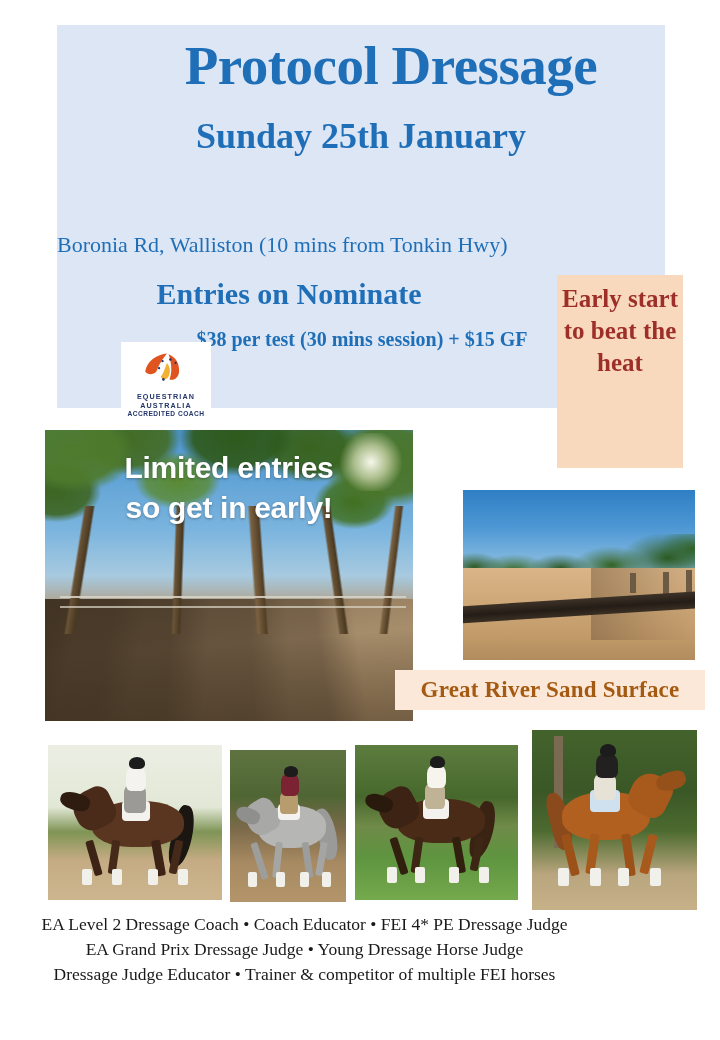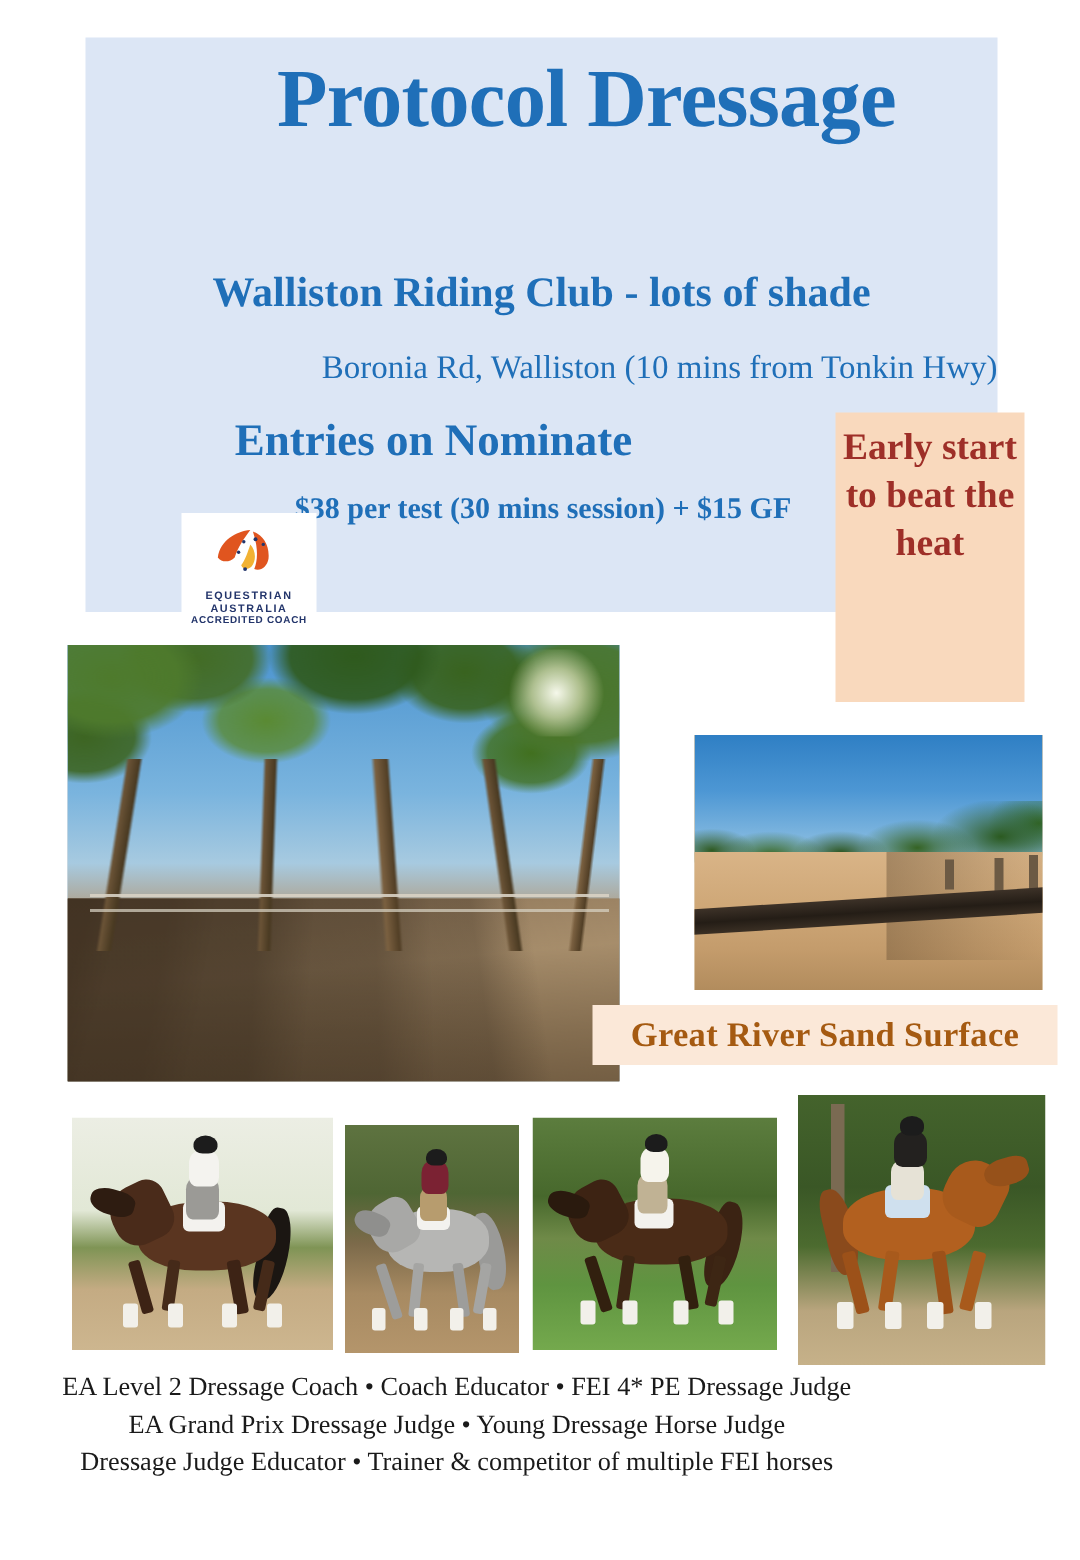--- a/index.html
+++ b/index.html
@@ -56,21 +56,21 @@
     font-size: 28px;
     font-weight: bold;
     color: #1f6fb8;
     line-height: 1.15;
   }
   #address-line {
     position: absolute;
     left: 0;
     top: 207px;
     width: 608px;
-    text-align: right;
+    text-align: left;
     font-size: 22px;
     color: #1f6fb8;
     line-height: 1.15;
   }
   #entries-line {
     position: absolute;
     left: 0;
     top: 252px;
     width: 464px;
     text-align: center;
@@ -316,21 +316,21 @@
     line-height: 1.42;
   }
   #credentials div { white-space: nowrap; }
 </style>
 </head>
 <body>
 
 <div id="header-panel">
 
   <div id="event-title">Protocol Dressage</div>
-  <div id="venue-line">Walliston Riding Club - lots of shade</div>
+  <div id="event-date">Sunday 25th January</div>
   <div id="address-line">Boronia Rd, Walliston (10 mins from Tonkin Hwy)</div>
   <div id="entries-line">Entries on Nominate</div>
   <div id="price-line">$38 per test (30 mins session) + $15 GF</div>
 
   <div id="ea-logo">
     <svg class="mark" viewBox="0 0 60 46">
       <path d="M6 26 C8 13, 20 6, 31 5 C26 12, 22 17, 19 26 C15 30, 9 30, 6 26 Z" fill="#E0551F"></path>
       <path d="M33 6 C41 9, 46 17, 45 27 C44 33, 39 37, 34 35 C37 28, 37 18, 33 6 Z" fill="#E0551F"></path>
       <path d="M31 16 C35 20, 36 28, 32 33 C29 36, 25 35, 24 32 C27 28, 29 22, 31 16 Z" fill="#F2B233"></path>
       <circle cx="35" cy="12" r="1.5" fill="#23356B"></circle>
@@ -350,20 +350,24 @@
 <div id="early-start-box">Early start to beat the heat</div>
 
 <div id="shade-photo">
   <div class="sky-bg"></div>
   <div class="tree-canopy"></div>
   <div class="ground-shade"></div>
   <div class="tree-trunks"></div>
   <div class="fence-rail"></div>
   <div class="fence-rail second"></div>
   <div class="sun-flare"></div>
+  <div id="limited-entries-text">
+    <span>Limited entries</span><br>
+    <span>so get in early!</span>
+  </div>
 </div>
 
 <div id="arena-photo">
   <div class="arena-sky"></div>
   <div class="arena-treeline"></div>
   <div class="arena-sand"></div>
   <div class="arena-post" style="left:72%; top:49%; height:20px;"></div>
   <div class="arena-post" style="left:86%; top:48%; height:26px;"></div>
   <div class="arena-post" style="left:96%; top:47%; height:30px;"></div>
   <div class="arena-rail"></div>

